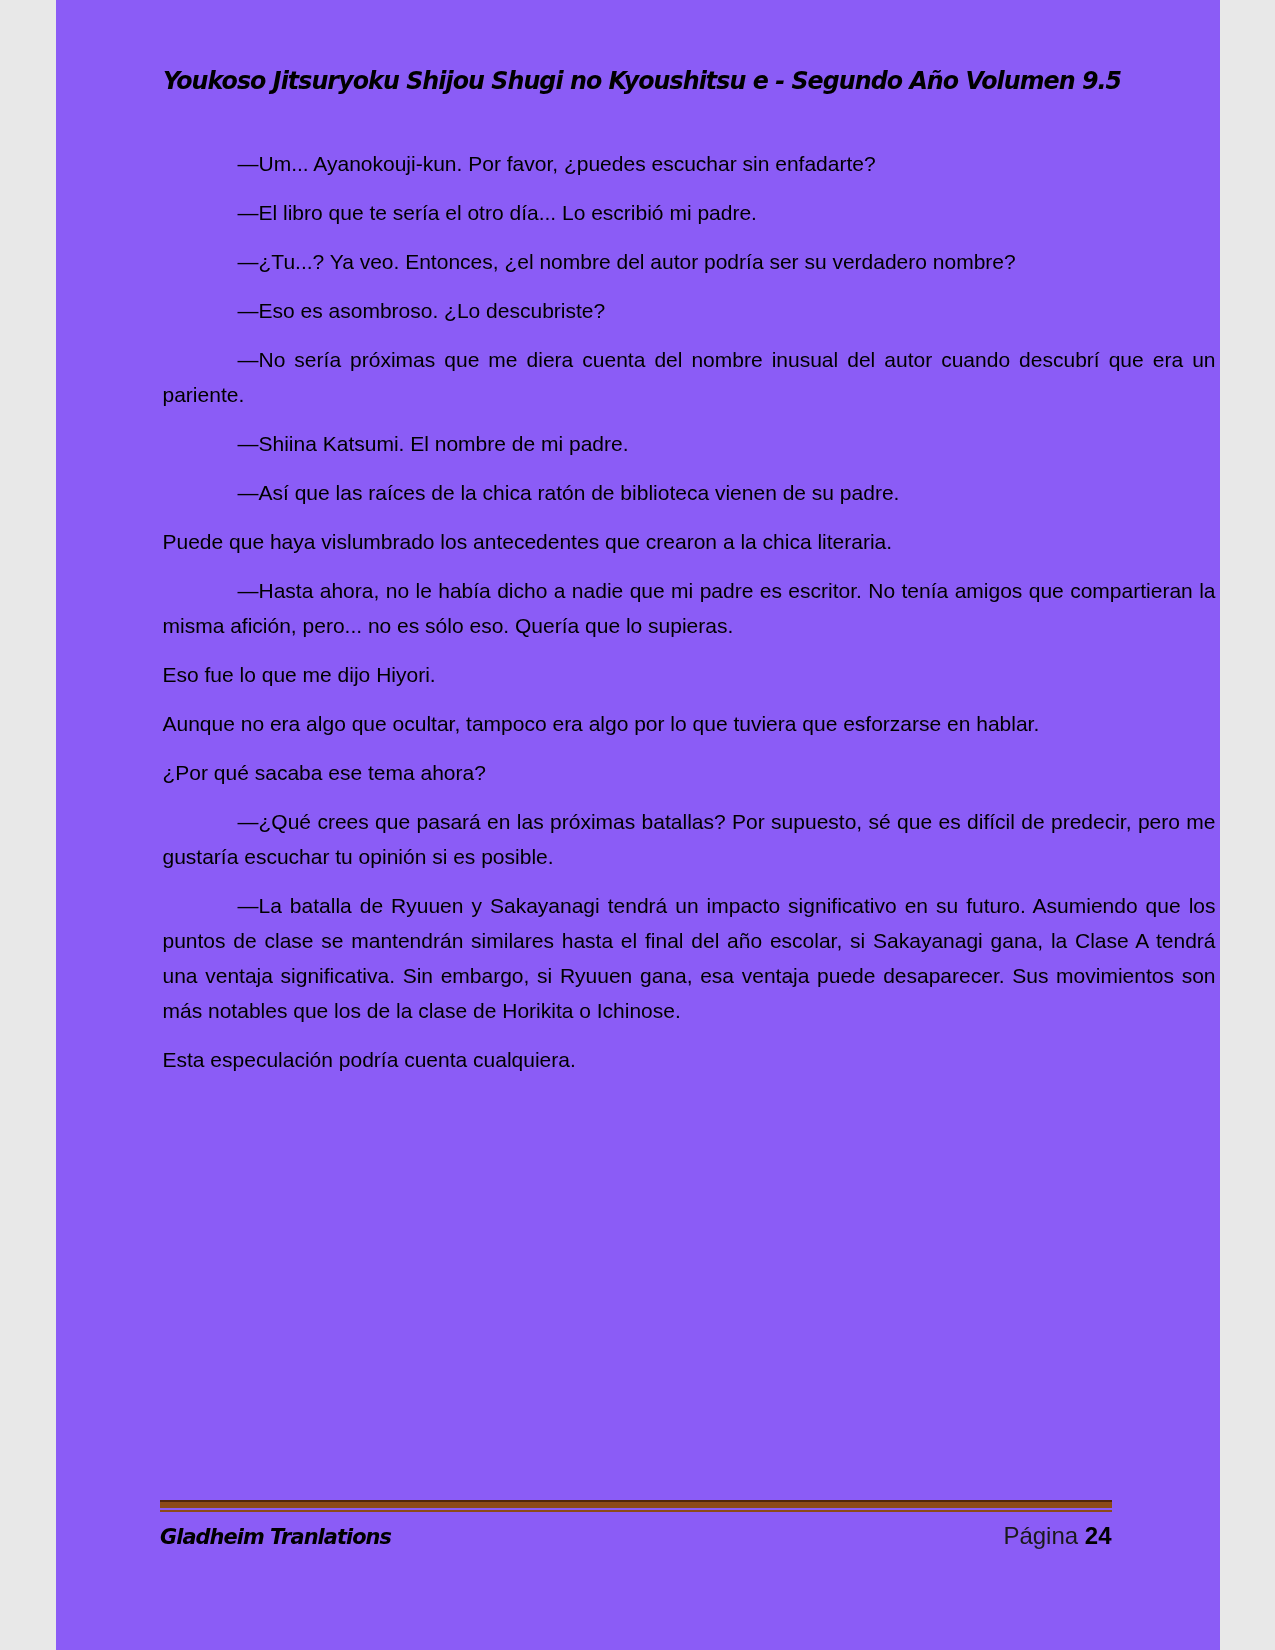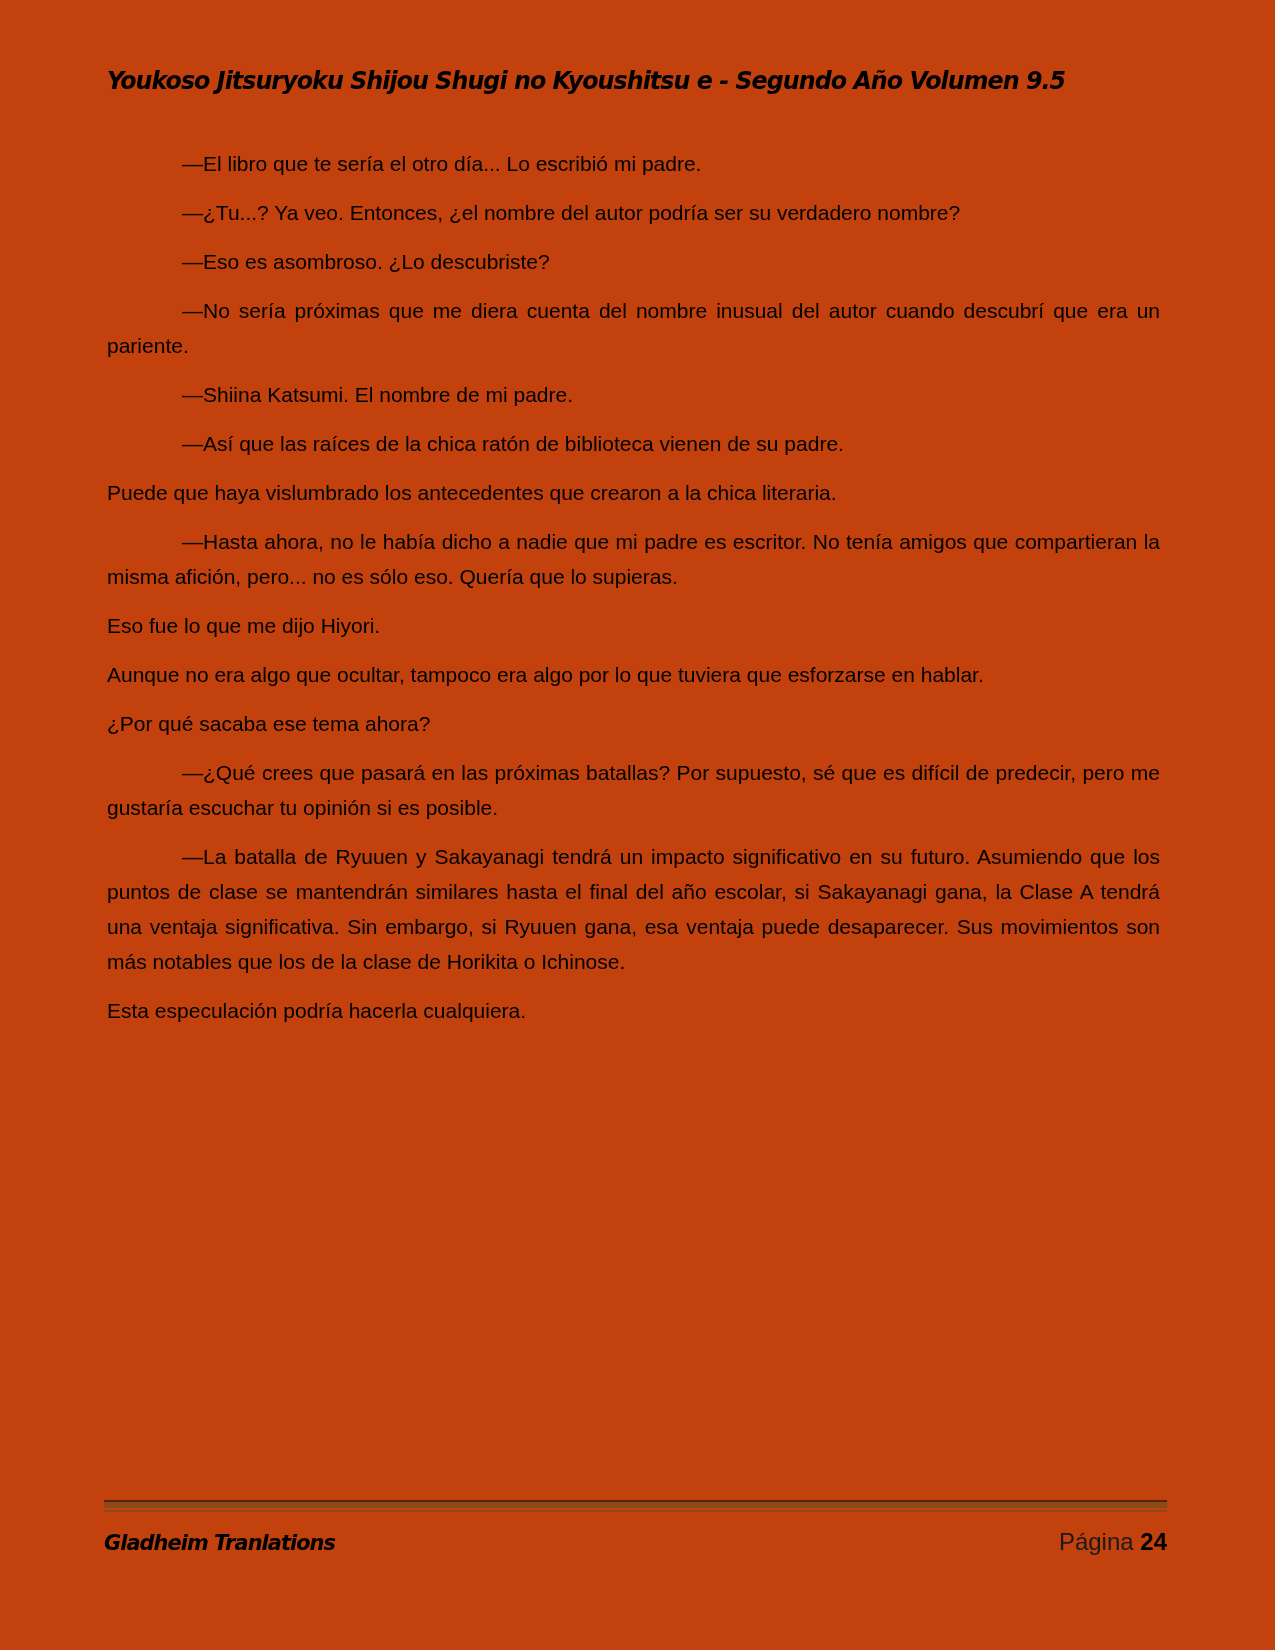--- a/index.html
+++ b/index.html
@@ -1,21 +1,21 @@
 <!DOCTYPE html>
 <html><head>
 <meta charset="utf-8">
 <style>
   html, body { margin: 0; padding: 0; background: #e8e8e8; }
   .page {
     position: relative;
-    width: 1275px;
+    width: 1164px;
     height: 1650px;
     margin: 0 auto;
-    background: #c2410c;
+    background: #8b5cf6;
     font-family: "Liberation Sans", sans-serif;
     color: #000000;
     overflow: hidden;
   }
   .header {
     position: absolute;
     left: 107px;
     top: 66px;
     width: 1053px;
   }
@@ -54,21 +54,21 @@
     height: 6px;
     background: #8c4a19;
     border-top: 2px solid #51250b;
   }
   .footer-rule-thin {
     height: 2px;
     background: #8c4a19;
     margin-top: 2px;
   }
   .footer-row {
-    margin-top: 16px;
+    margin-top: 10px;
     display: flex;
     justify-content: space-between;
     align-items: baseline;
   }
   .footer-credit {
     font-family: "DejaVu Sans", sans-serif;
     font-weight: bold;
     font-style: italic;
     font-size: 22px;
     letter-spacing: -1px;
@@ -84,34 +84,35 @@
 </head>
 <body>
 
 <div class="page">
 
   <div class="header">
     <span class="header-title">Youkoso Jitsuryoku Shijou Shugi no Kyoushitsu e - Segundo Año Volumen 9.5</span>
   </div>
 
   <div class="content" id="content">
+      <p class="indent">—Um... Ayanokouji-kun. Por favor, ¿puedes escuchar sin enfadarte?</p>
       <p class="indent">—El libro que te sería el otro día... Lo escribió mi padre.</p>
       <p class="indent">—¿Tu...? Ya veo. Entonces, ¿el nombre del autor podría ser su verdadero nombre?</p>
       <p class="indent">—Eso es asombroso. ¿Lo descubriste?</p>
       <p class="indent">—No sería próximas que me diera cuenta del nombre inusual del autor cuando descubrí que era un pariente.</p>
       <p class="indent">—Shiina Katsumi. El nombre de mi padre.</p>
       <p class="indent">—Así que las raíces de la chica ratón de biblioteca vienen de su padre.</p>
       <p class="">Puede que haya vislumbrado los antecedentes que crearon a la chica literaria.</p>
       <p class="indent">—Hasta ahora, no le había dicho a nadie que mi padre es escritor. No tenía amigos que compartieran la misma afición, pero... no es sólo eso. Quería que lo supieras.</p>
       <p class="">Eso fue lo que me dijo Hiyori.</p>
       <p class="">Aunque no era algo que ocultar, tampoco era algo por lo que tuviera que esforzarse en hablar.</p>
       <p class="">¿Por qué sacaba ese tema ahora?</p>
       <p class="indent">—¿Qué crees que pasará en las próximas batallas? Por supuesto, sé que es difícil de predecir, pero me gustaría escuchar tu opinión si es posible.</p>
       <p class="indent">—La batalla de Ryuuen y Sakayanagi tendrá un impacto significativo en su futuro. Asumiendo que los puntos de clase se mantendrán similares hasta el final del año escolar, si Sakayanagi gana, la Clase A tendrá una ventaja significativa. Sin embargo, si Ryuuen gana, esa ventaja puede desaparecer. Sus movimientos son más notables que los de la clase de Horikita o Ichinose.</p>
-      <p class="">Esta especulación podría hacerla cualquiera.</p>
+      <p class="">Esta especulación podría cuenta cualquiera.</p>
     </div>
 
   <div class="footer">
     <div class="footer-rule-thick"></div>
     <div class="footer-rule-thin"></div>
     <div class="footer-row">
       <span class="footer-credit">Gladheim Tranlations</span>
       <span class="footer-page"><span>Página</span> <span class="num">24</span></span>
     </div>
   </div>

